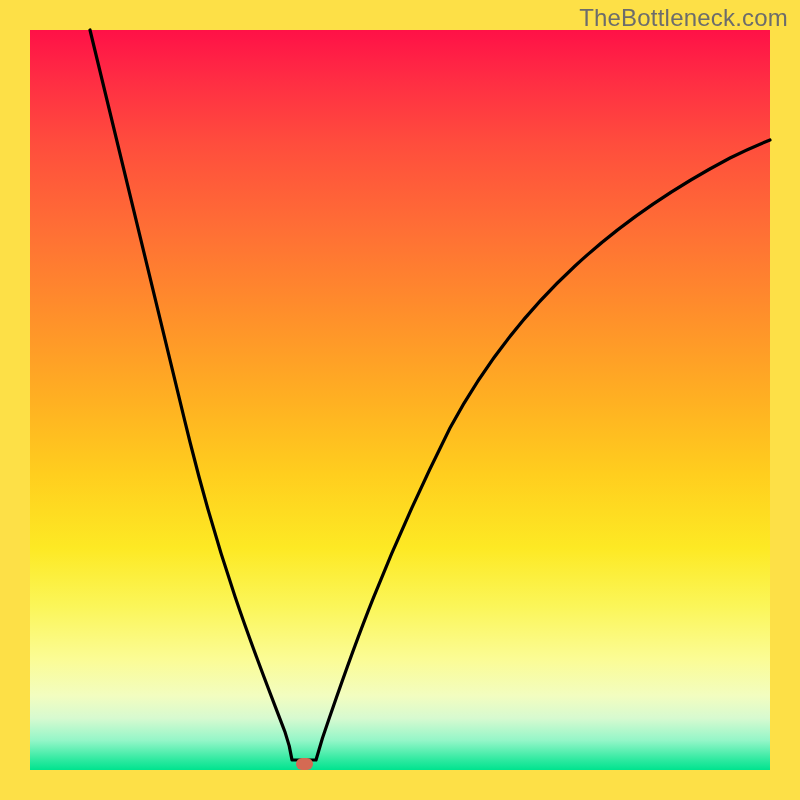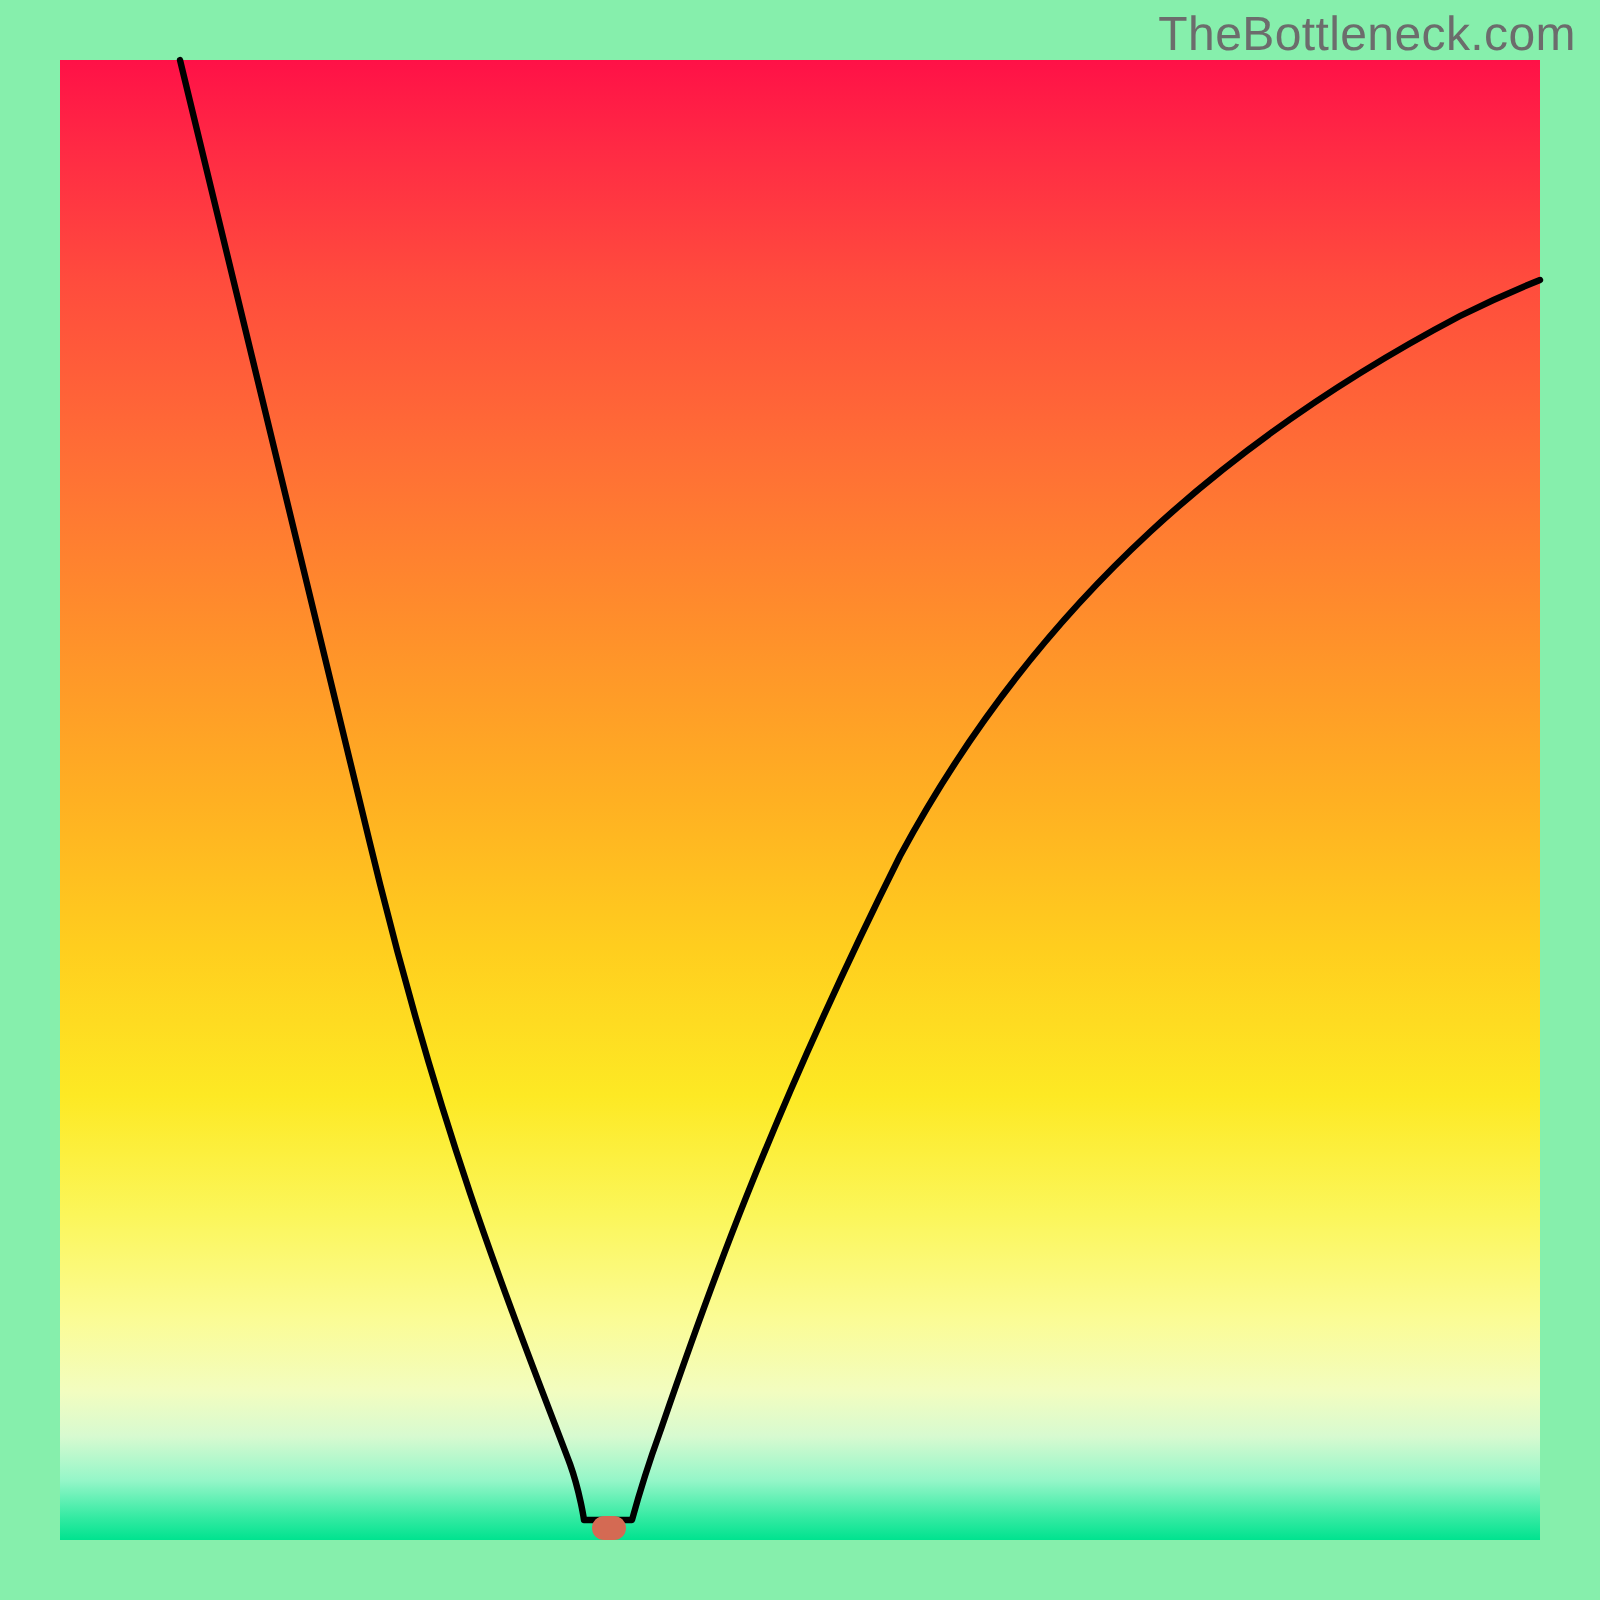--- a/index.html
+++ b/index.html
@@ -8,21 +8,21 @@
     width: 800px;
     height: 800px;
     background: #000;
     overflow: hidden;
     font-family: Arial, Helvetica, sans-serif;
   }
   .frame {
     position: absolute;
     left: 0; top: 0;
     width: 800px; height: 800px;
-    background: #86efac;
+    background: #fde047;
   }
   
   .watermark {
     position: absolute;
     top: 4px;
     right: 12px;
     color: #6c6c6c;
     font-size: 24px;
     font-weight: 400;
     letter-spacing: 0.2px;

